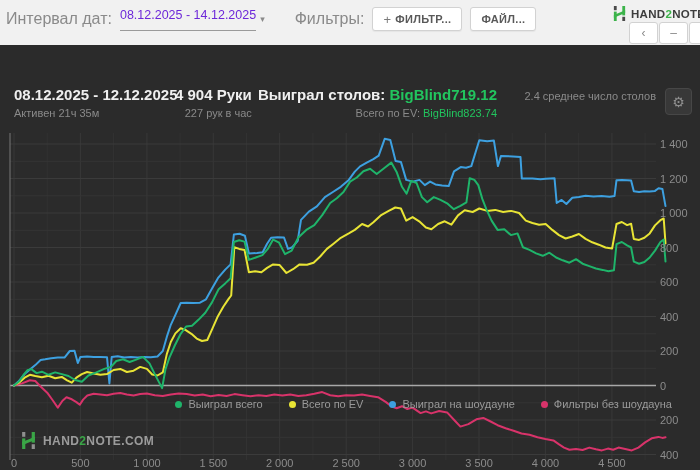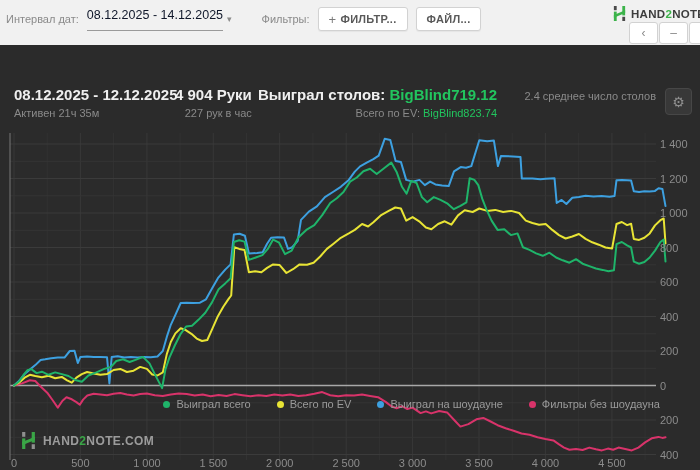--- a/index.html
+++ b/index.html
@@ -9,26 +9,26 @@
     -webkit-font-smoothing:antialiased;
   }
   
   .topbar{
     position:absolute;left:0;top:0;width:700px;height:45px;
     background:#f1f1f1;
   }
   .topbar-row{
     position:absolute;left:6px;top:7px;display:flex;align-items:center;gap:8px;
   }
-  .tb-label{font-size:11px;color:#8a8a8a;}
+  .tb-label{font-size:16px;color:#8a8a8a;}
   .date-select{
     display:flex;align-items:center;gap:4px;cursor:pointer;
   }
   .date-select .date-text{
-    font-size:12.5px;color:#0f172a;border-bottom:1px solid #9a9a9a;padding-bottom:8px;
+    font-size:12.5px;color:#6d28d9;border-bottom:1px solid #9a9a9a;padding-bottom:8px;
   }
   .date-select .caret{font-size:9px;color:#8a8a8a;}
   .tb-gap{width:14px;}
   .tb-btn{
     background:#ffffff;border:1px solid #d2d2d2;border-radius:3px;
     height:24px;display:flex;align-items:center;gap:4px;padding:0 10px;
     font-size:11px;font-weight:bold;color:#595959;letter-spacing:.3px;cursor:pointer;
     box-shadow:0 1px 1px rgba(0,0,0,.05);
   }
   .tb-btn .plus{font-size:13px;font-weight:normal;color:#7a7a7a;}
@@ -64,21 +64,21 @@
   }
   .chart-wrap{position:absolute;left:0;top:45px;width:700px;height:352px;}
   svg text{font-family:"Liberation Sans", sans-serif;}
   .watermark{
     position:absolute;left:20px;top:352px;display:flex;align-items:center;gap:6px;opacity:.9;
   }
   .wm-text{font-size:12px;font-weight:bold;color:#a8a8a8;letter-spacing:.4px;}
   .wm-text .two{color:#3cb34a;}
   .legend{
     position:absolute;left:0;bottom:7px;width:700px;display:flex;justify-content:flex-end;
-    gap:26px;padding-right:40px;box-sizing:border-box;align-items:center;
+    gap:26px;padding-right:28px;box-sizing:border-box;align-items:center;
   }
   .legend-item{display:flex;align-items:center;gap:6px;cursor:pointer;}
   .legend-dot{width:7px;height:7px;border-radius:50%;}
   .legend-label{font-size:11px;color:#9a9a9a;}
 </style>
 </head>
 <body>
 
 <div class="topbar">
   <div class="topbar-row">

